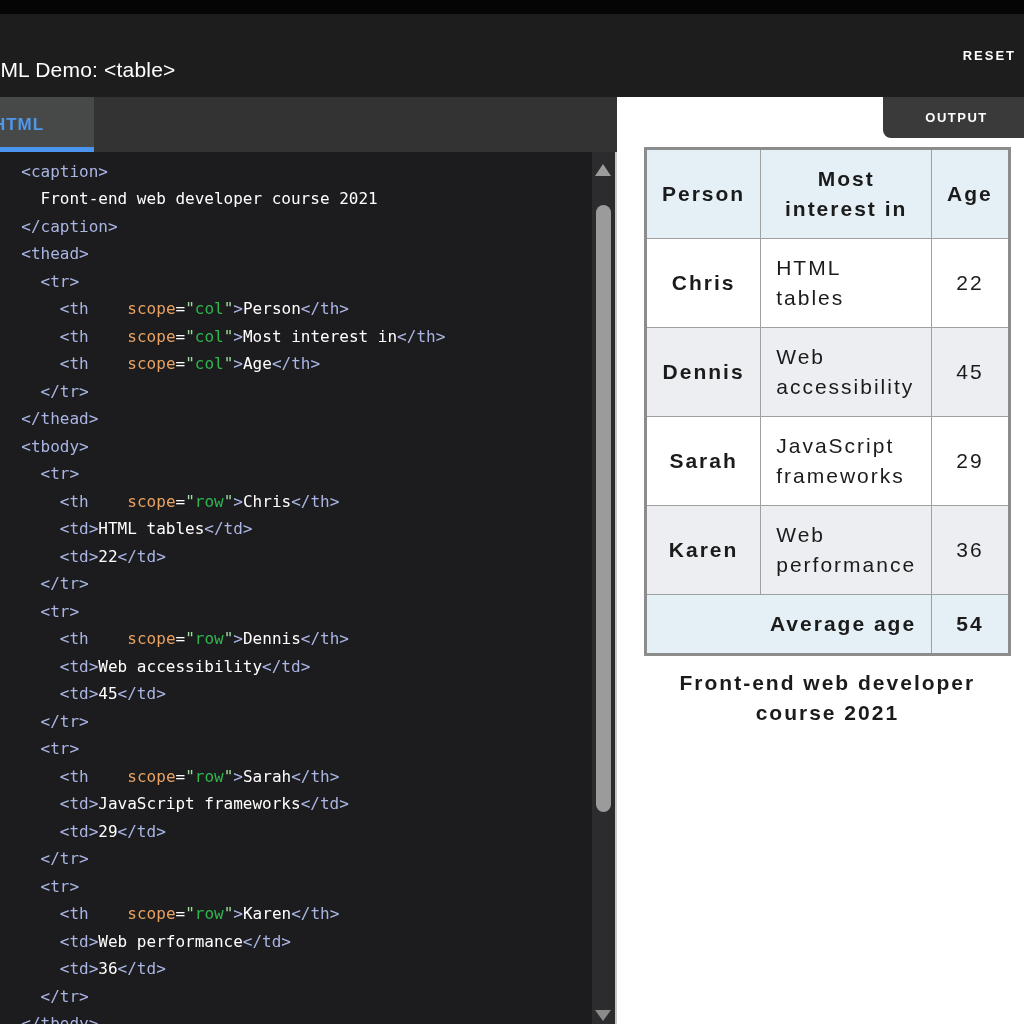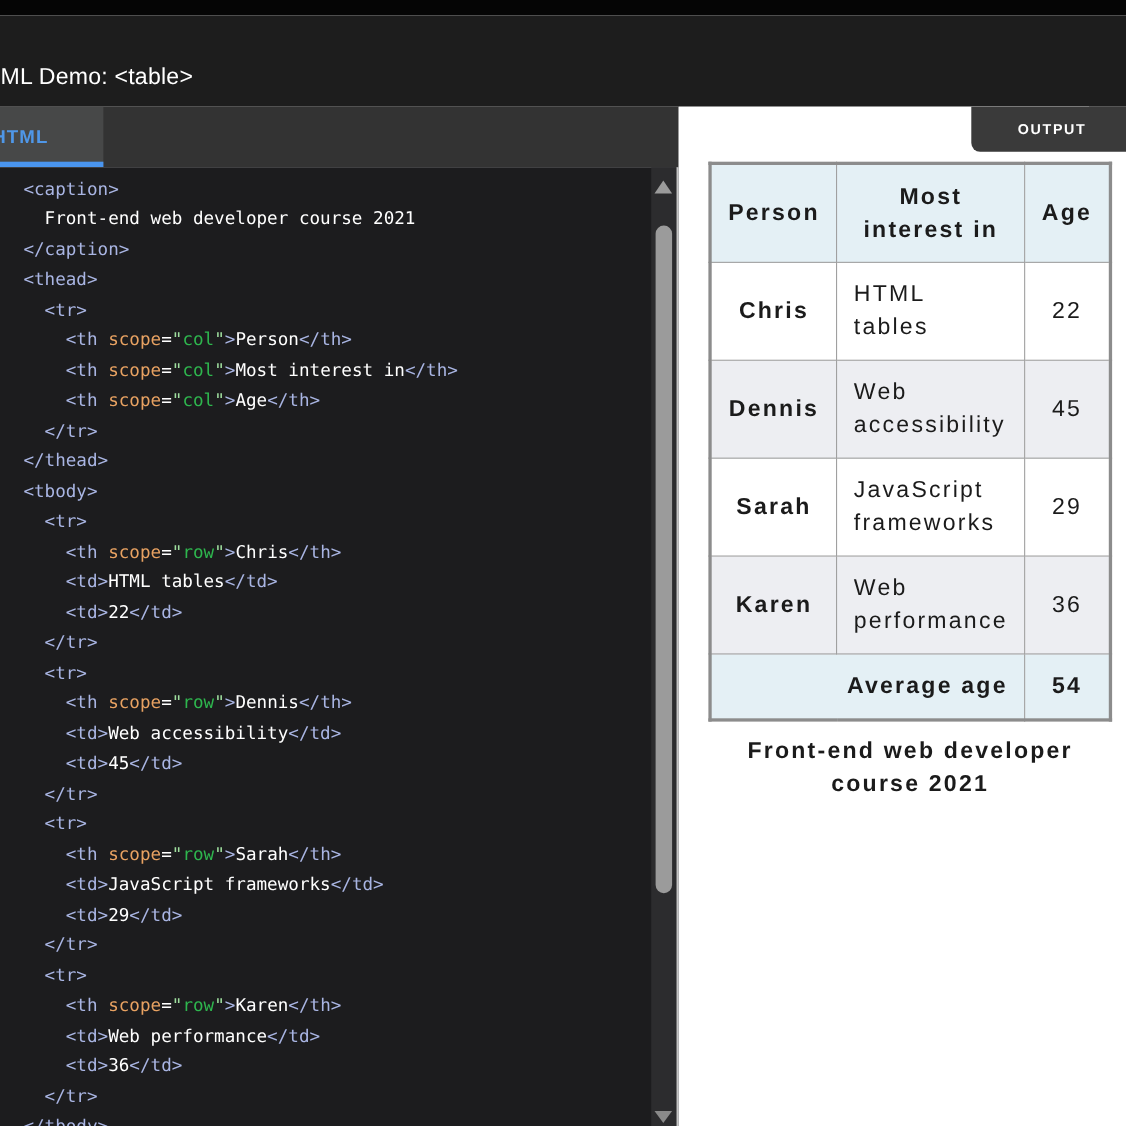--- a/index.html
+++ b/index.html
@@ -28,21 +28,21 @@
   .tab-underline{position:absolute;left:0;bottom:0;width:100%;height:5px;background:var(--tab-underline,#4a95ef);}
   
   .editor{position:absolute;left:0;top:152px;width:736px;height:872px;background:var(--editor-bg,#1c1c1e);overflow:hidden;}
   .code{
     margin:-22px 0 0 0;padding:0 0 0 2px;
     font-family:"DejaVu Sans Mono",monospace;font-size:16px;line-height:27.5px;
     color:var(--code-plain,#fff);white-space:pre;
   }
   .code-line{height:27.5px;white-space:pre;}
   .tk-tag{color:var(--code-tag,#a9b5e3);}
-  .tk-attr{color:var(--code-attr,#e8a262);}
+  .tk-attr{color:var(--code-attr,#e8a262);margin-left:29px;}
   .tk-str{color:var(--code-string,#2eb64e);}
   .tk-qu{color:var(--code-quote,#9fdf9f);}
   .tk-pl{color:var(--code-plain,#fff);}
   
   .scrollbar{position:absolute;left:592px;top:0;width:23px;height:872px;background:var(--scroll-track,#2c2c2e);}
   .scroll-up{position:absolute;left:3px;top:12px;width:0;height:0;
     border-left:8px solid transparent;border-right:8px solid transparent;
     border-bottom:12px solid var(--scroll-thumb,#9b9b9b);cursor:pointer;}
   .scroll-thumb{position:absolute;left:4px;top:53px;width:15px;height:607px;border-radius:8px;
     background:var(--scroll-thumb,#9b9b9b);cursor:pointer;}
@@ -84,20 +84,21 @@
     caption-side:bottom;padding:12px 0;font-weight:700;text-align:center;line-height:30px;
   }
 </style>
 </head>
 <body>
 
 <div class="top-strip"></div>
 
 <header class="app-header">
   <h1 class="page-title">HTML Demo: &lt;table&gt;</h1>
+  <button class="reset-button">RESET</button>
 </header>
 
 <nav class="tabbar">
   <div class="tab tab-html">
     <span>HTML</span>
     <div class="tab-underline"></div>
   </div>
 </nav>
 
 <div class="editor">

